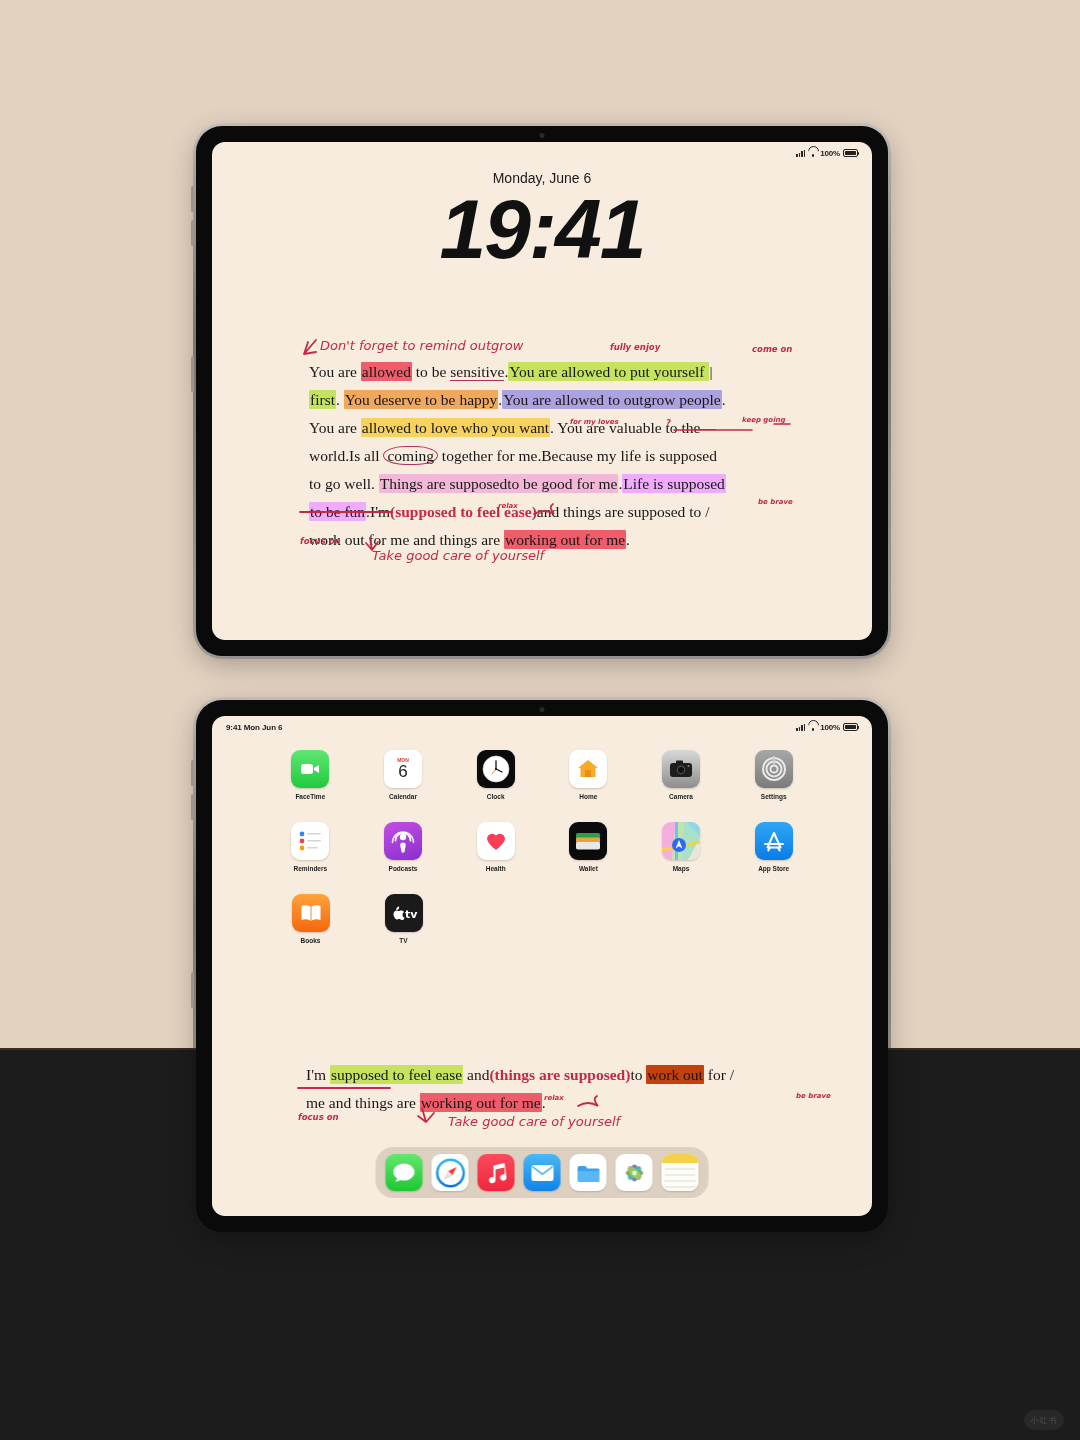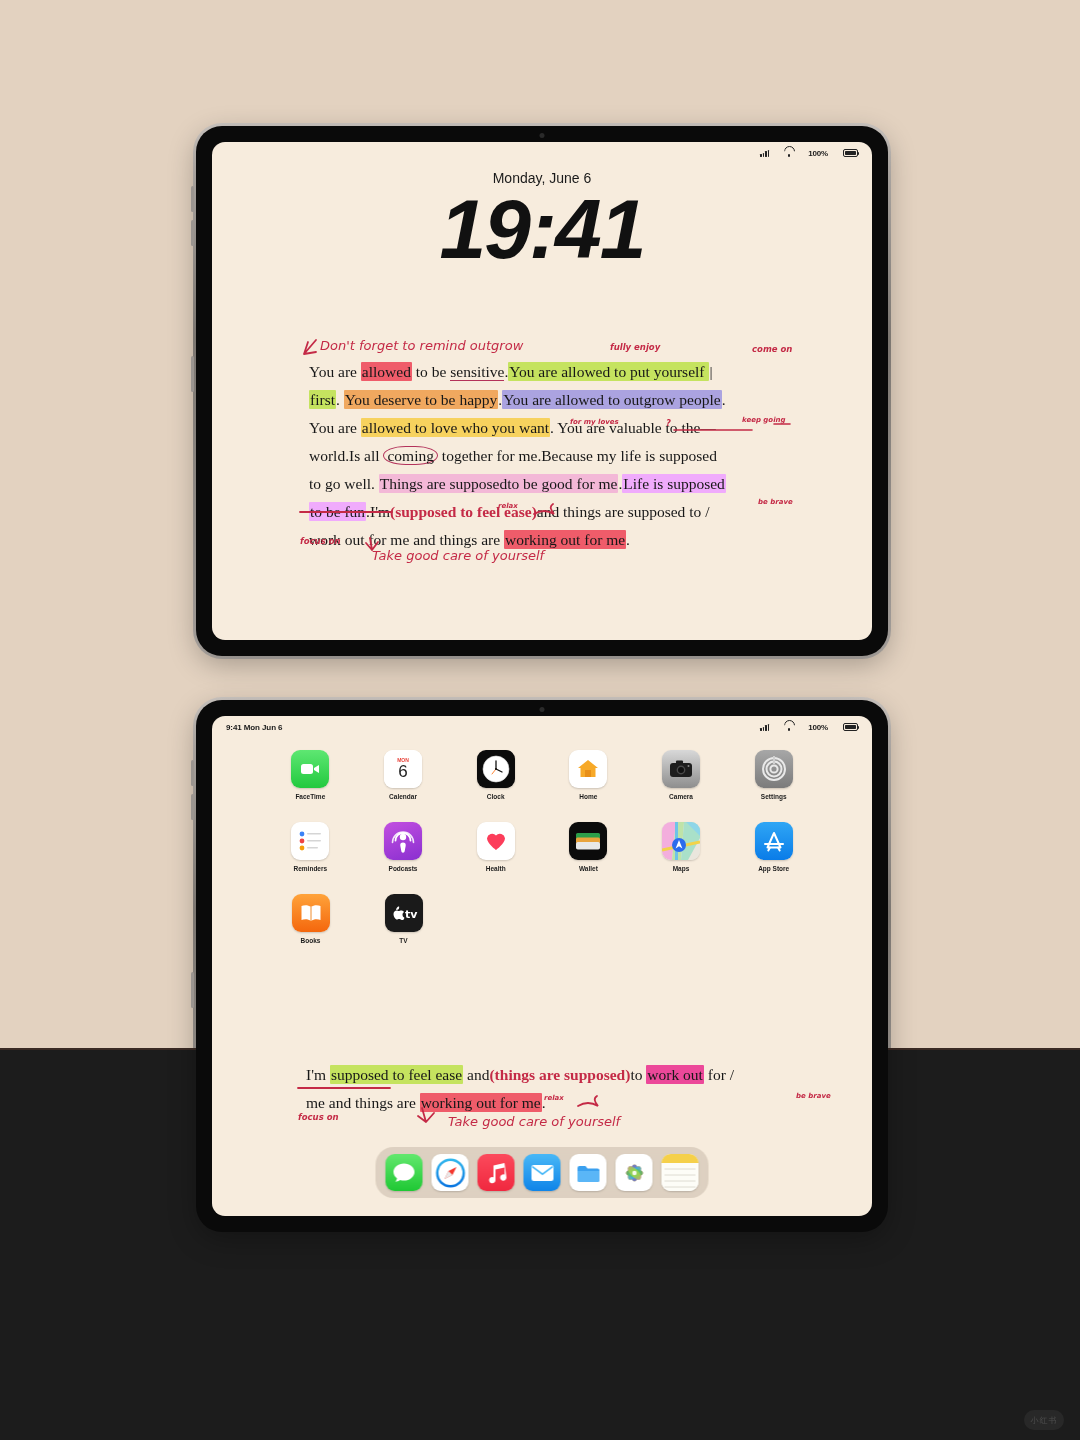--- a/index.html
+++ b/index.html
@@ -26,21 +26,21 @@
   .tab1{left:196px;top:126px;width:692px;height:530px;}
   .tab2{left:196px;top:700px;width:692px;height:532px;}
   .cam{position:absolute;top:7px;left:50%;transform:translateX(-50%);
        width:5px;height:5px;border-radius:50%;background:#2a2a2a;}
   .sidebtn{position:absolute;left:-5px;width:3px;border-radius:2px;background:#9b9590;}
 
   
   .statusbar{position:absolute;left:0;top:0;width:100%;height:22px;
              display:flex;align-items:center;justify-content:space-between;
              padding:0 14px;box-sizing:border-box;font-size:8px;color:#1a1a1a;font-weight:600;}
-  .sb-right{display:flex;align-items:center;gap:15px;}
+  .sb-right{display:flex;align-items:center;gap:3px;}
   .bars{display:flex;align-items:flex-end;gap:1px;height:7px;}
   .bars i{display:block;width:1.6px;background:#222;border-radius:.4px;}
   .bars i:nth-child(1){height:2.5px}.bars i:nth-child(2){height:4px}
   .bars i:nth-child(3){height:5.5px}.bars i:nth-child(4){height:7px}
   .wifi{width:9px;height:7px;position:relative;}
   .wifi:before{content:"";position:absolute;left:0;bottom:0;width:9px;height:9px;
     border:1.6px solid #222;border-radius:50%;clip-path:polygon(0 0,100% 0,100% 52%,0 52%);}
   .wifi:after{content:"";position:absolute;left:3.3px;bottom:0;width:2.4px;height:2.4px;
     background:#222;border-radius:50%;}
   .batt{width:15px;height:7.5px;border:1.2px solid #222;border-radius:2px;position:relative;padding:1px;box-sizing:border-box;}
@@ -62,21 +62,21 @@
   .note2{left:94px;top:346px;font-size:15.5px;line-height:25px;}
 
   mark{padding:1px 1px;border-radius:1px;color:#171717;}
   .hl-red{background:#ef5c6a;}
   .hl-green{background:#c5e35f;}
   .hl-orange{background:#f0a85f;}
   .hl-purple{background:#aba3e0;}
   .hl-yellow{background:#f7d25e;}
   .hl-pink{background:#f3b8d7;}
   .hl-blue{background:#f0abfc;text-align:right;}
-  .hl-lilac{background:#ec4899;}
+  .hl-lilac{background:#c2410c;}
 
   .squiggle{border-bottom:1.5px solid #b3325a;padding-bottom:0px;}
   .circle-ann{border:1.6px solid #b3325a;border-radius:50%/60%;padding:0 3px;}
   .paren-ann{color:#c42a46;font-weight:700;}
 
   
   .ann{position:absolute;color:#c42a46;font-family:"DejaVu Sans",sans-serif;
        white-space:nowrap;font-style:italic;}
   .ann-lg{font-size:13px;}
   .ann-sm{font-size:8.5px;font-weight:600;}

